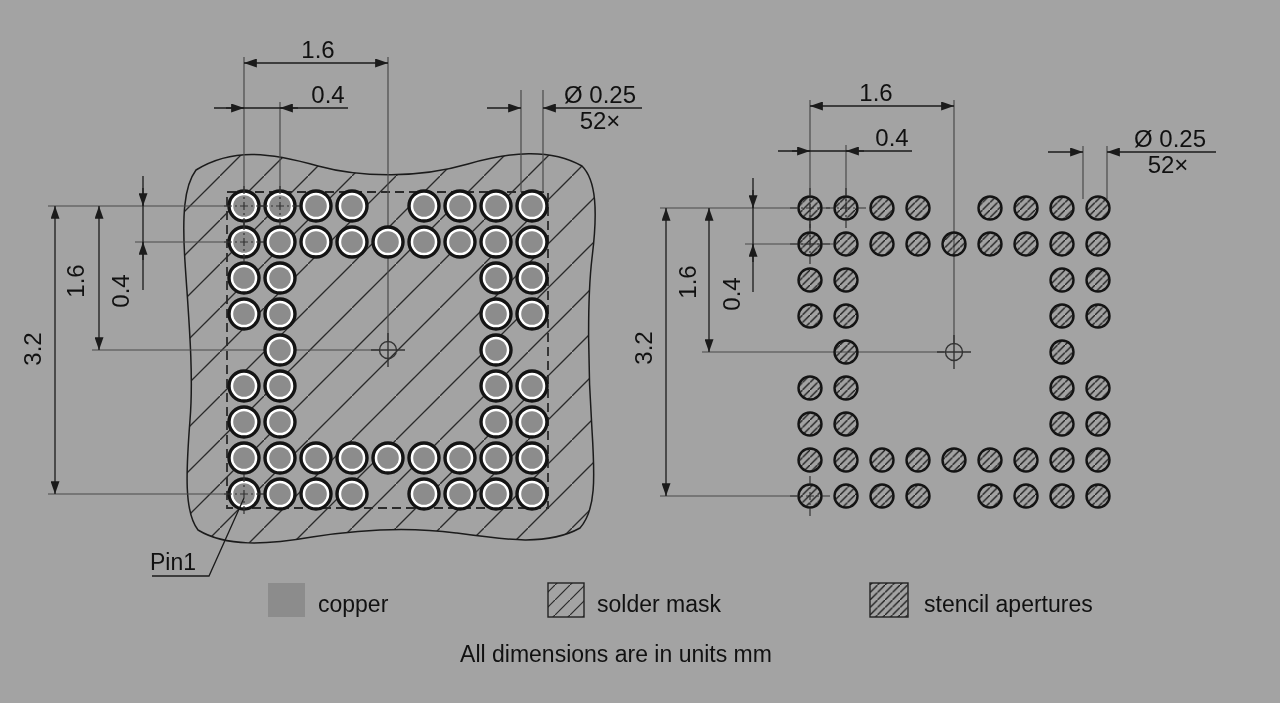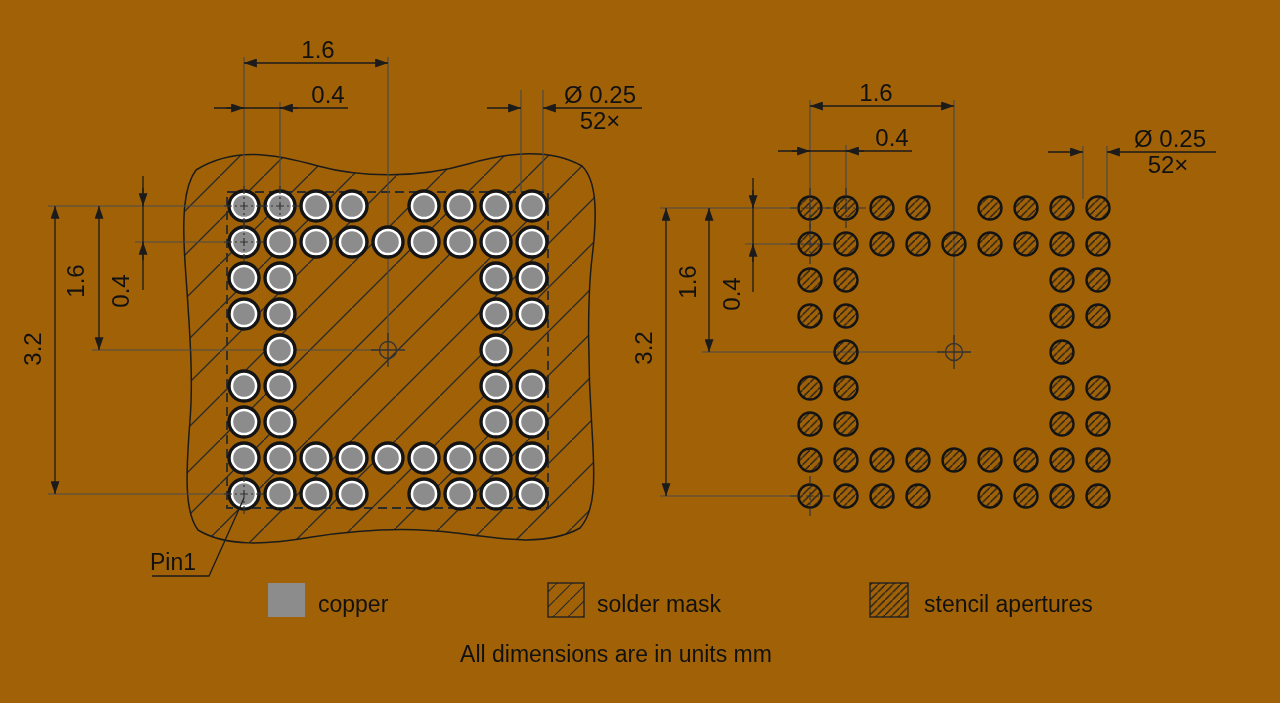--- a/index.html
+++ b/index.html
@@ -1,16 +1,16 @@
 <!DOCTYPE html>
 <html><head>
 <meta charset="utf-8">
 <style>
   html,body{margin:0;padding:0;background:#fff;}
-  .page{width:1280px;height:703px;background:#a16207;position:relative;overflow:hidden;}
+  .page{width:1280px;height:703px;background:#a3a3a3;position:relative;overflow:hidden;}
   svg{display:block;}
   .thin{stroke:#4a4a4a;stroke-width:1.2;fill:none;}
   .dim{stroke:#1b1b1b;stroke-width:1.3;fill:none;}
   .pkg{stroke:#2a2a2a;stroke-width:1.8;fill:none;stroke-dasharray:9 5;}
   .cross{stroke:#333;stroke-width:1.4;fill:none;}
   .dimtext{font-family:"Liberation Sans",sans-serif;font-size:24px;fill:#111;}
   .lbltext{font-family:"Liberation Sans",sans-serif;font-size:23px;fill:#111;}
   .swatch-border{stroke:#222;stroke-width:1.4;}
 </style>
 </head>

